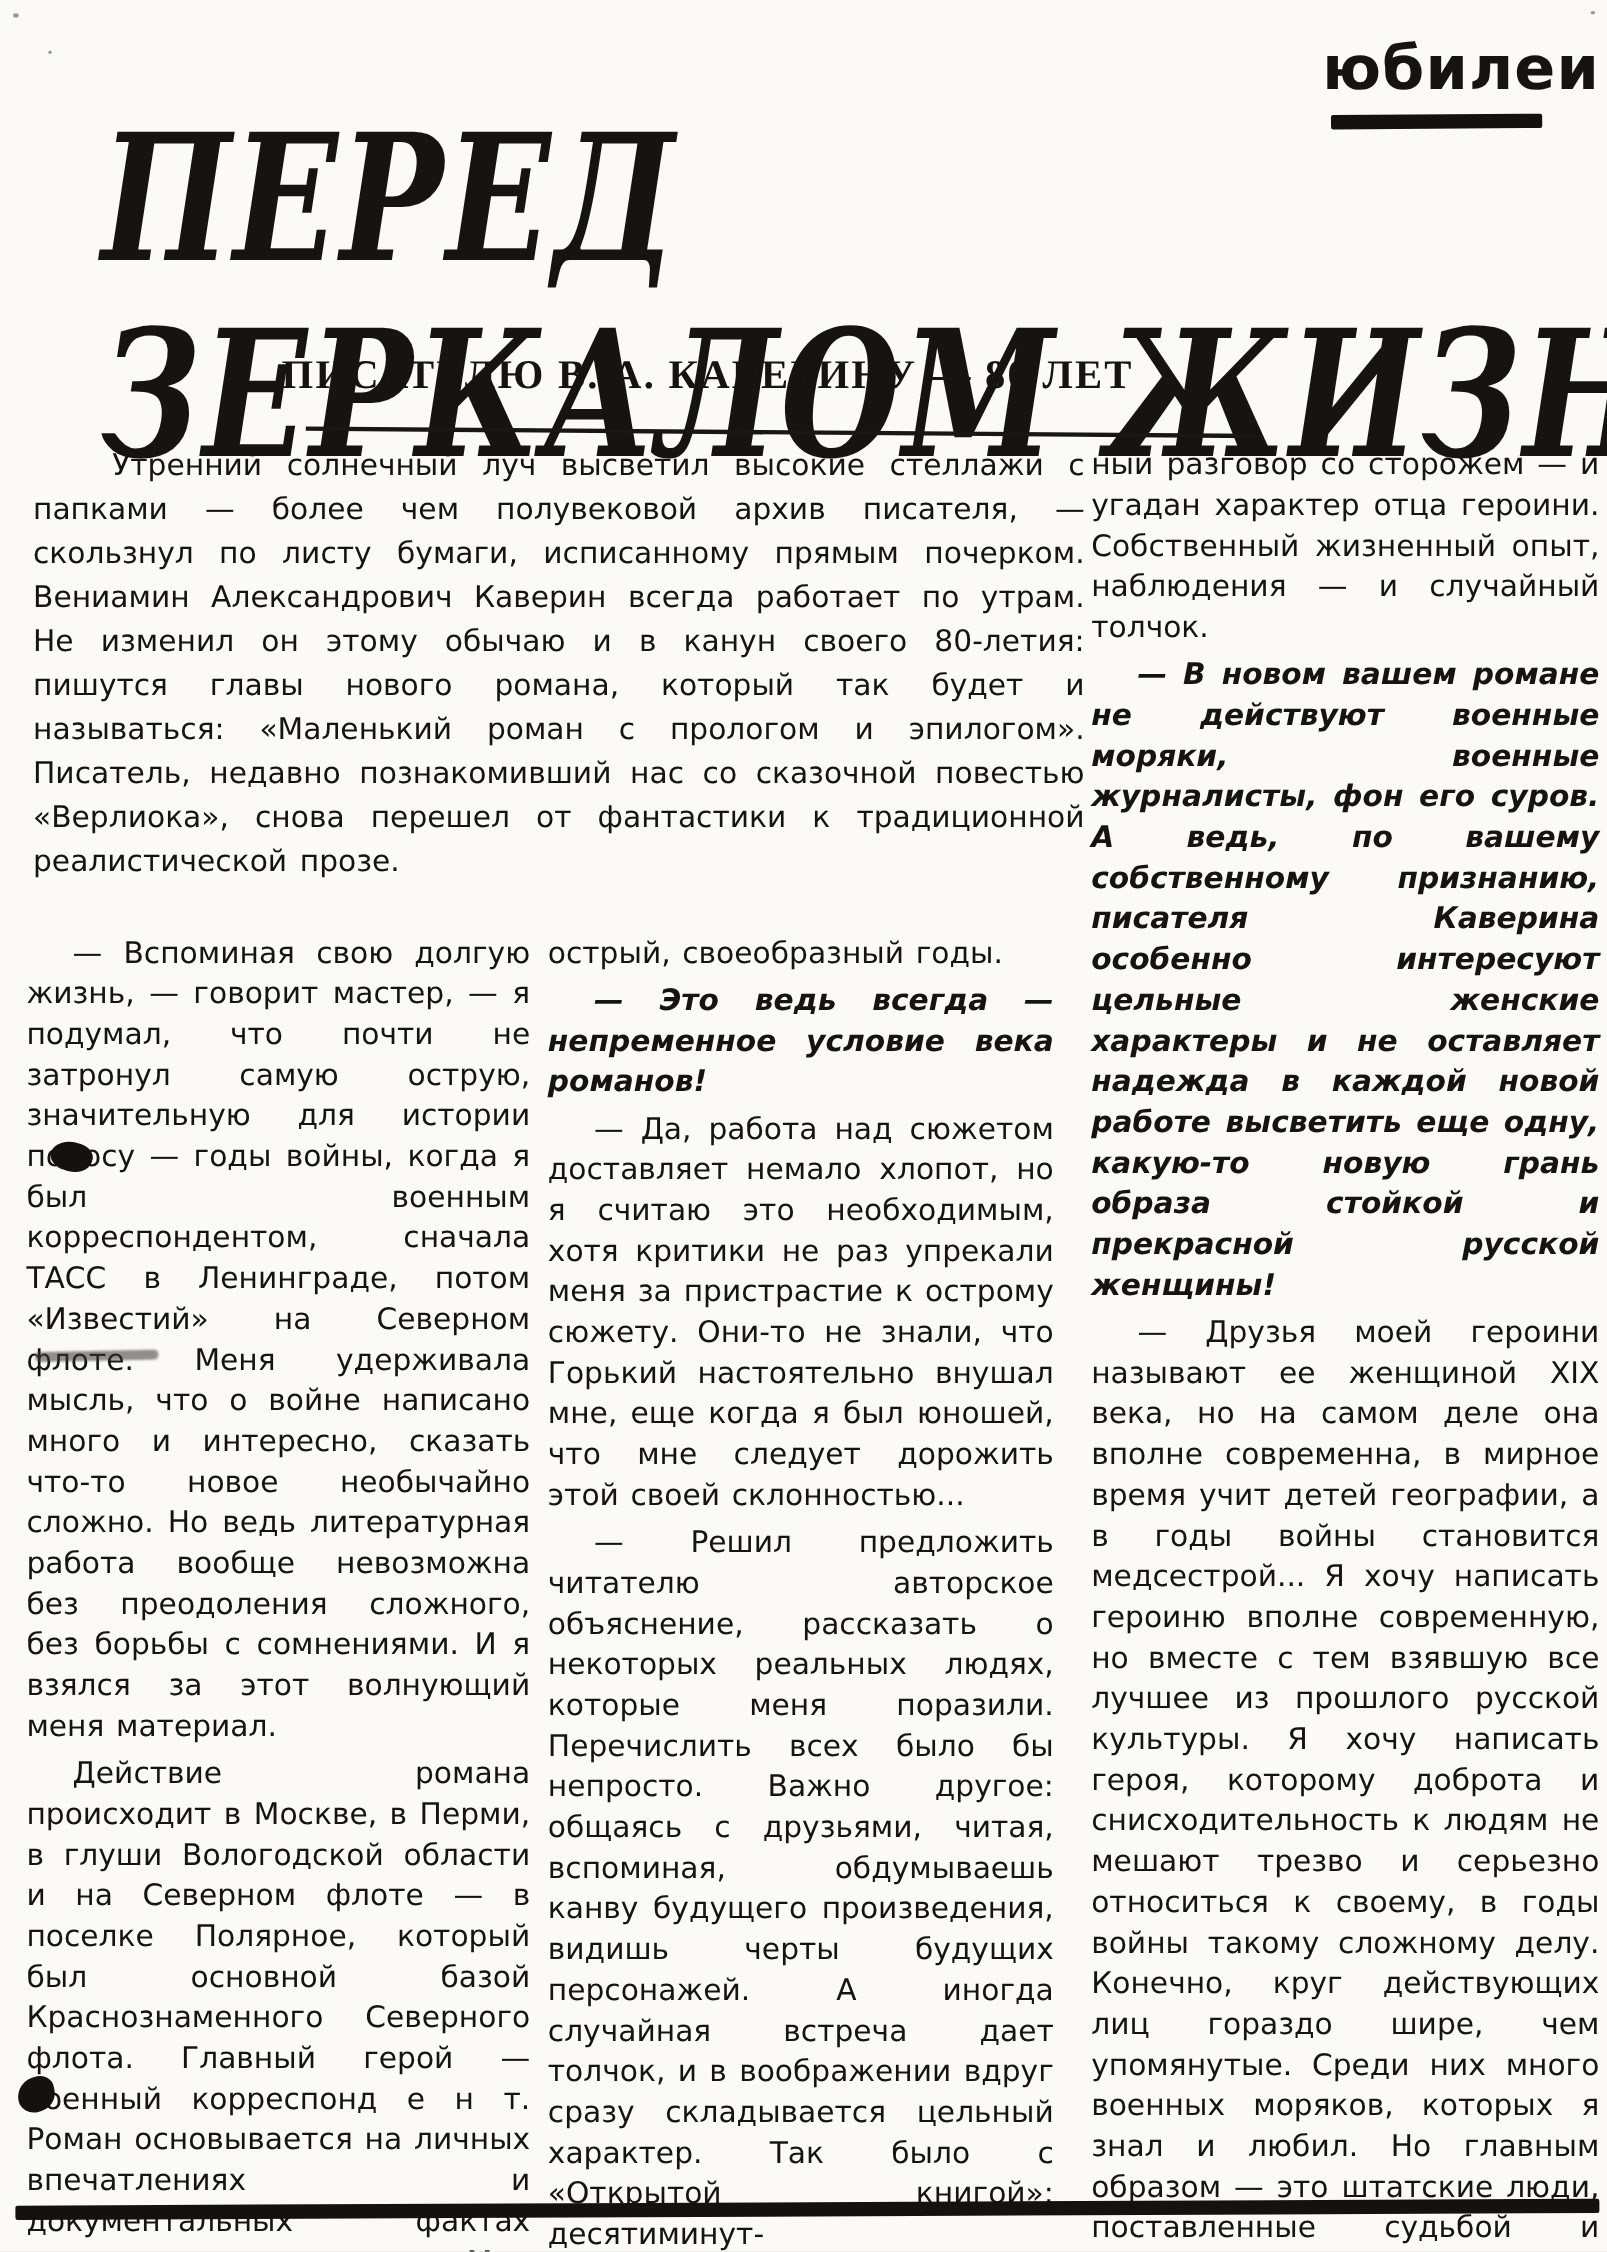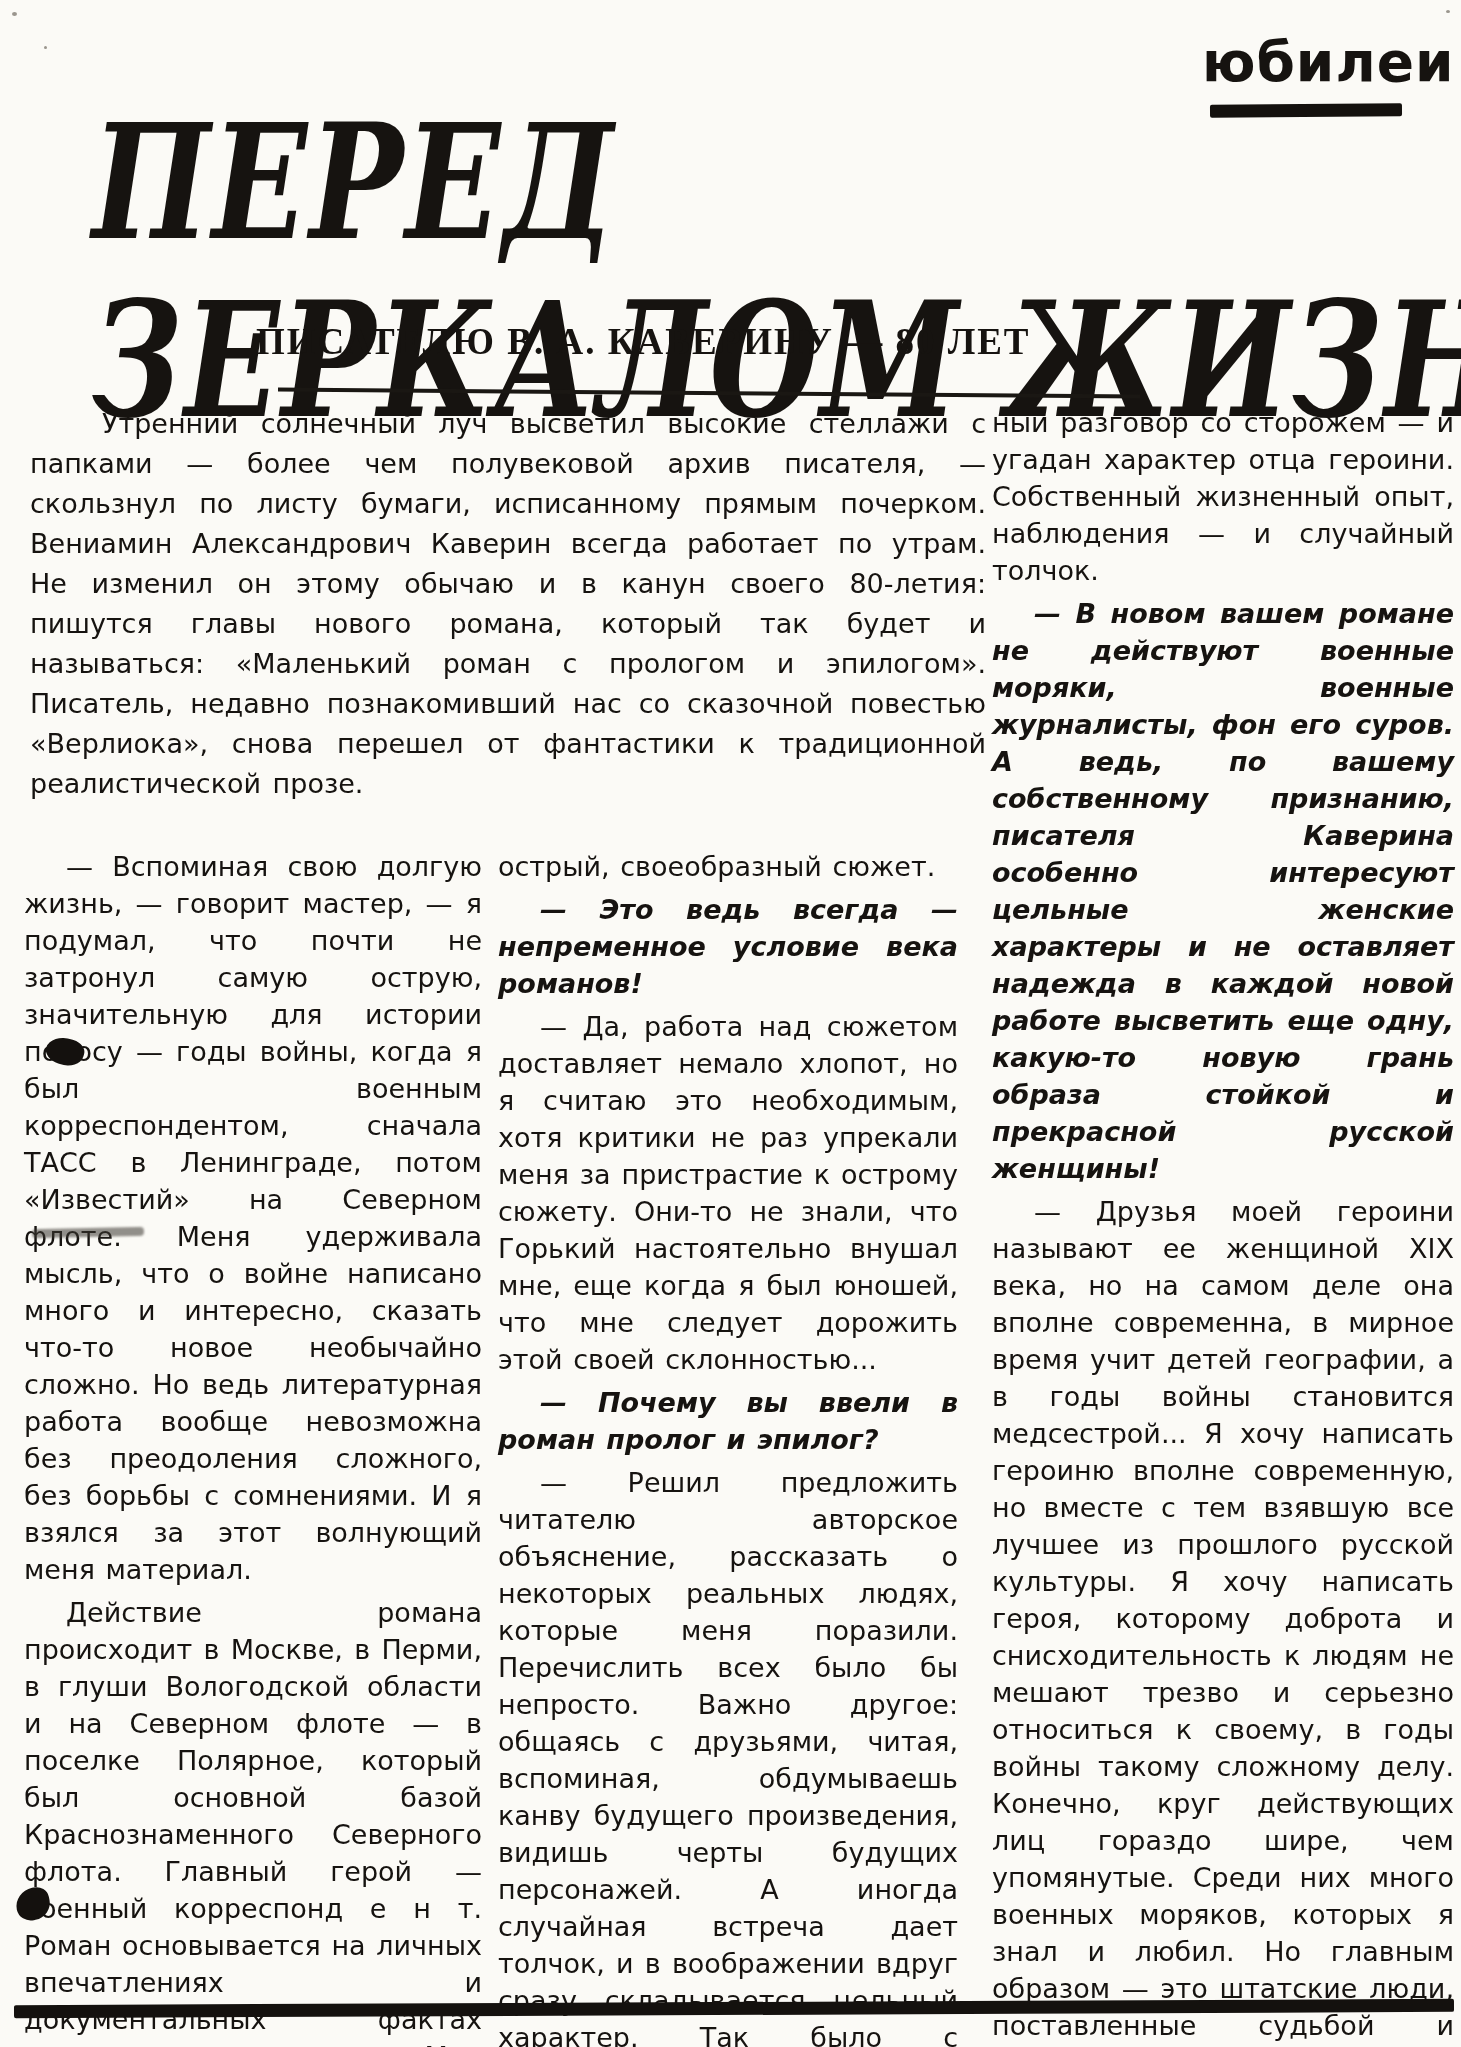--- a/index.html
+++ b/index.html
@@ -104,24 +104,23 @@
 
   <div class="lead">
     <p>Утренний солнечный луч высветил высокие стеллажи с папками — более чем полувековой архив писателя, — скользнул по листу бумаги, исписанному прямым почерком. Вениамин Александрович Каверин всегда работает по утрам. Не изменил он этому обычаю и в канун своего 80-летия: пишутся главы нового романа, который так будет и называться: «Маленький роман с прологом и эпилогом». Писатель, недавно познакомивший нас со сказочной повестью «Верлиока», снова перешел от фантастики к традиционной реалистической прозе.</p>
   </div>
 
   <div class="col col1">
       <p class="para">— Вспоминая свою долгую жизнь, — говорит мастер, — я подумал, что почти не затронул самую острую, значительную для истории полосу — годы войны, когда я был военным корреспондентом, сначала ТАСС в Ленинграде, потом «Известий» на Северном флоте. Меня удерживала мысль, что о войне написано много и интересно, сказать что-то новое необычайно сложно. Но ведь литературная работа вообще невозможна без преодоления сложного, без борьбы с сомнениями. И я взялся за этот волнующий меня материал.</p>
       <p class="para">Действие романа происходит в Москве, в Перми, в глуши Вологодской области и на Северном флоте — в поселке Полярное, который был основной базой Краснознаменного Северного флота. Главный герой — военный корреспонд е н т. Роман основывается на личных впечатлениях и документальных фактах военного времени. Мне хочется, чтобы читателя увлек и его</p>
     </div>
   <div class="col col2">
-      <p class="para noindent">острый, своеобразный сюжет.</p>
+      <p class="para noindent">острый, своеобразный годы.</p>
       <p class="para bold">— Это ведь всегда — непременное условие века романов!</p>
       <p class="para">— Да, работа над сюжетом доставляет немало хлопот, но я считаю это необходимым, хотя критики не раз упрекали меня за пристрастие к острому сюжету. Они-то не знали, что Горький настоятельно внушал мне, еще когда я был юношей, что мне следует дорожить этой своей склонностью...</p>
-      <p class="para bold">— Почему вы ввели в роман пролог и эпилог?</p>
       <p class="para">— Решил предложить читателю авторское объяснение, рассказать о некоторых реальных людях, которые меня поразили. Перечислить всех было бы непросто. Важно другое: общаясь с друзьями, читая, вспоминая, обдумываешь канву будущего произведения, видишь черты будущих персонажей. А иногда случайная встреча дает толчок, и в воображении вдруг сразу складывается цельный характер. Так было с «Открытой книгой»: десятиминут-</p>
     </div>
   <div class="col col3">
   <p class="para noindent">ный разговор со сторожем — и угадан характер отца героини. Собственный жизненный опыт, наблюдения — и случайный толчок.</p>
       <p class="para bold">— В новом вашем романе не действуют военные моряки, военные журналисты, фон его суров. А ведь, по вашему собственному признанию, писателя Каверина особенно интересуют цельные женские характеры и не оставляет надежда в каждой новой работе высветить еще одну, какую-то новую грань образа стойкой и прекрасной русской женщины!</p>
       <p class="para">— Друзья моей героини называют ее женщиной XIX века, но на самом деле она вполне современна, в мирное время учит детей географии, а в годы войны становится медсестрой... Я хочу написать героиню вполне современную, но вместе с тем взявшую все лучшее из прошлого русской культуры. Я хочу написать героя, которому доброта и снисходительность к людям не мешают трезво и серьезно относиться к своему, в годы войны такому сложному делу. Конечно, круг действующих лиц гораздо шире, чем упомянутые. Среди них много военных моряков, которых я знал и любил. Но главным образом — это штатские люди, поставленные судьбой и войной в необычные, неожиданные положения. Эпилог, возможно, мне удастся приблизить к событиям сегодняшнего дня.</p>
     </div>
 
   <div class="bottom-rule"></div>
 

